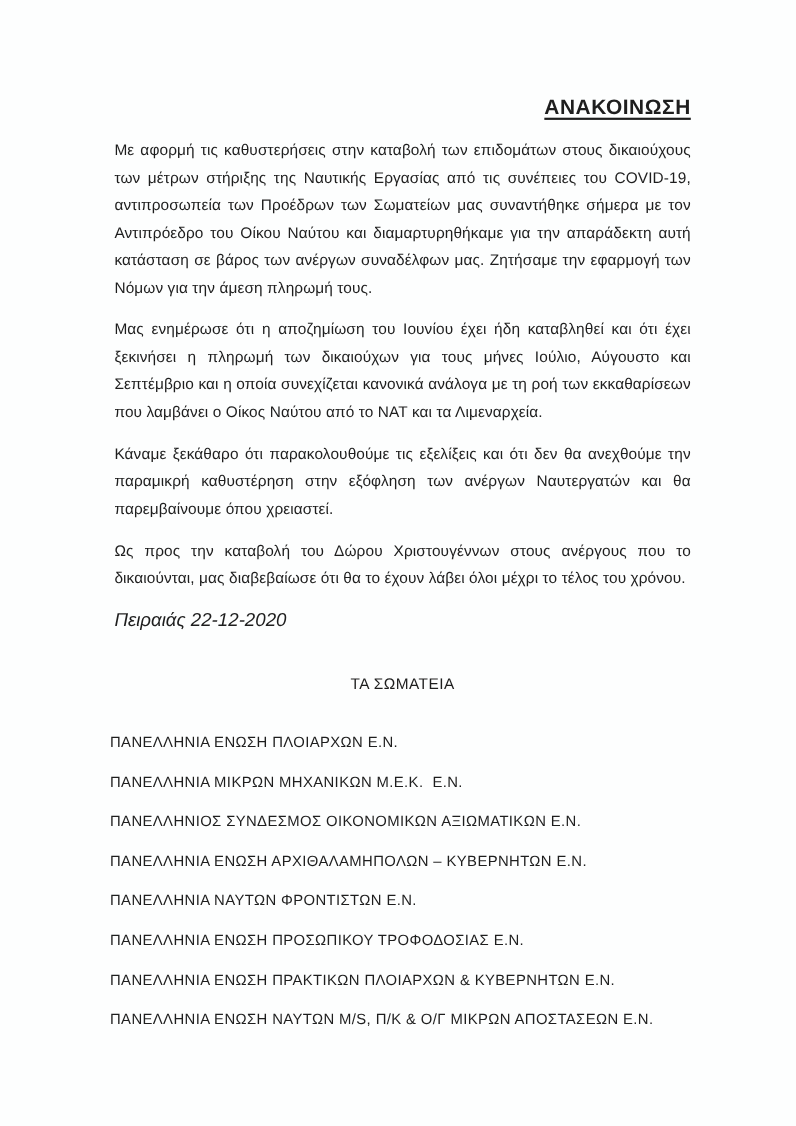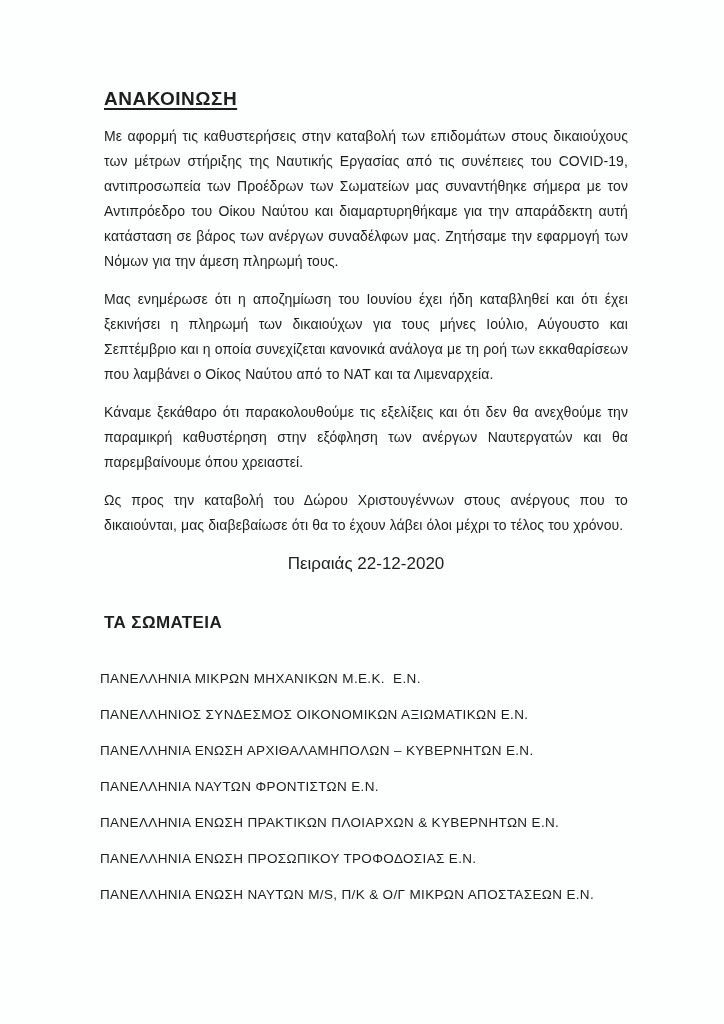--- a/index.html
+++ b/index.html
@@ -20,47 +20,48 @@
     box-sizing: border-box;
   }
   .doc {
     box-sizing: border-box;
     padding: 88px 96px 0 104px; 
   }
   .doc-title {
     margin: 0 0 14px 0;
     font-size: 19px;
     font-weight: bold;
-    text-align: left;
+    text-align: right;
     letter-spacing: 0.5px;
   }
   .doc-title span {
     text-decoration: underline;
     text-underline-offset: 3px;
     text-decoration-thickness: 1.5px;
   }
   .body-paragraphs p {
     margin: 0 0 13px 0;
     font-size: 14px;
     line-height: 25px;
     text-align: justify;
     text-justify: inter-word;
     letter-spacing: 0.1px;
   }
   .dateline {
     margin: 9px 0 0 0;
     font-size: 17px;
     line-height: 25px;
-    text-align: center;
+    text-align: left;
+    font-style: italic;
   }
   .unions-heading {
     margin: 37px 0 0 0;
-    font-size: 17px;
-    font-weight: bold;
-    text-align: left;
+    font-size: 14px;
+    font-weight: normal;
+    text-align: center;
     letter-spacing: 0.4px;
   }
   .unions-list {
     margin: 38px 0 0 -4px; 
   }
   .unions-list p {
     margin: 0 0 21px 0;
     font-size: 13.5px;
     line-height: 15px;
     letter-spacing: 0.35px;
@@ -80,23 +81,24 @@
         <p>Μας ενημέρωσε ότι η αποζημίωση του Ιουνίου έχει ήδη καταβληθεί και ότι έχει ξεκινήσει η πληρωμή των δικαιούχων για τους μήνες Ιούλιο, Αύγουστο και Σεπτέμβριο και η οποία συνεχίζεται κανονικά ανάλογα με τη ροή των εκκαθαρίσεων που λαμβάνει ο Οίκος Ναύτου από το ΝΑΤ και τα Λιμεναρχεία.</p>
         <p>Κάναμε ξεκάθαρο ότι παρακολουθούμε τις εξελίξεις και ότι δεν θα ανεχθούμε την παραμικρή καθυστέρηση στην εξόφληση των ανέργων Ναυτεργατών και θα παρεμβαίνουμε όπου χρειαστεί.</p>
         <p>Ως προς την καταβολή του Δώρου Χριστουγέννων στους ανέργους που το δικαιούνται, μας διαβεβαίωσε ότι θα το έχουν λάβει όλοι μέχρι το τέλος του χρόνου.</p>
       </div>
 
     <p class="dateline">Πειραιάς 22-12-2020</p>
 
     <h2 class="unions-heading">ΤΑ ΣΩΜΑΤΕΙΑ</h2>
 
     <div class="unions-list">
+        <p>ΠΑΝΕΛΛΗΝΙΑ ΕΝΩΣΗ ΠΛΟΙΑΡΧΩΝ Ε.Ν.</p>
         <p>ΠΑΝΕΛΛΗΝΙΑ ΜΙΚΡΩΝ ΜΗΧΑΝΙΚΩΝ Μ.Ε.Κ.  Ε.Ν.</p>
         <p>ΠΑΝΕΛΛΗΝΙΟΣ ΣΥΝΔΕΣΜΟΣ ΟΙΚΟΝΟΜΙΚΩΝ ΑΞΙΩΜΑΤΙΚΩΝ Ε.Ν.</p>
         <p>ΠΑΝΕΛΛΗΝΙΑ ΕΝΩΣΗ ΑΡΧΙΘΑΛΑΜΗΠΟΛΩΝ – ΚΥΒΕΡΝΗΤΩΝ Ε.Ν.</p>
         <p>ΠΑΝΕΛΛΗΝΙΑ ΝΑΥΤΩΝ ΦΡΟΝΤΙΣΤΩΝ Ε.Ν.</p>
+        <p>ΠΑΝΕΛΛΗΝΙΑ ΕΝΩΣΗ ΠΡΟΣΩΠΙΚΟΥ ΤΡΟΦΟΔΟΣΙΑΣ Ε.Ν.</p>
         <p>ΠΑΝΕΛΛΗΝΙΑ ΕΝΩΣΗ ΠΡΑΚΤΙΚΩΝ ΠΛΟΙΑΡΧΩΝ &amp; ΚΥΒΕΡΝΗΤΩΝ Ε.Ν.</p>
-        <p>ΠΑΝΕΛΛΗΝΙΑ ΕΝΩΣΗ ΠΡΟΣΩΠΙΚΟΥ ΤΡΟΦΟΔΟΣΙΑΣ Ε.Ν.</p>
         <p>ΠΑΝΕΛΛΗΝΙΑ ΕΝΩΣΗ ΝΑΥΤΩΝ M/S, Π/Κ &amp; Ο/Γ ΜΙΚΡΩΝ ΑΠΟΣΤΑΣΕΩΝ Ε.Ν.</p>
       </div>
 
   </div>
 </div>
 
 </body></html>

